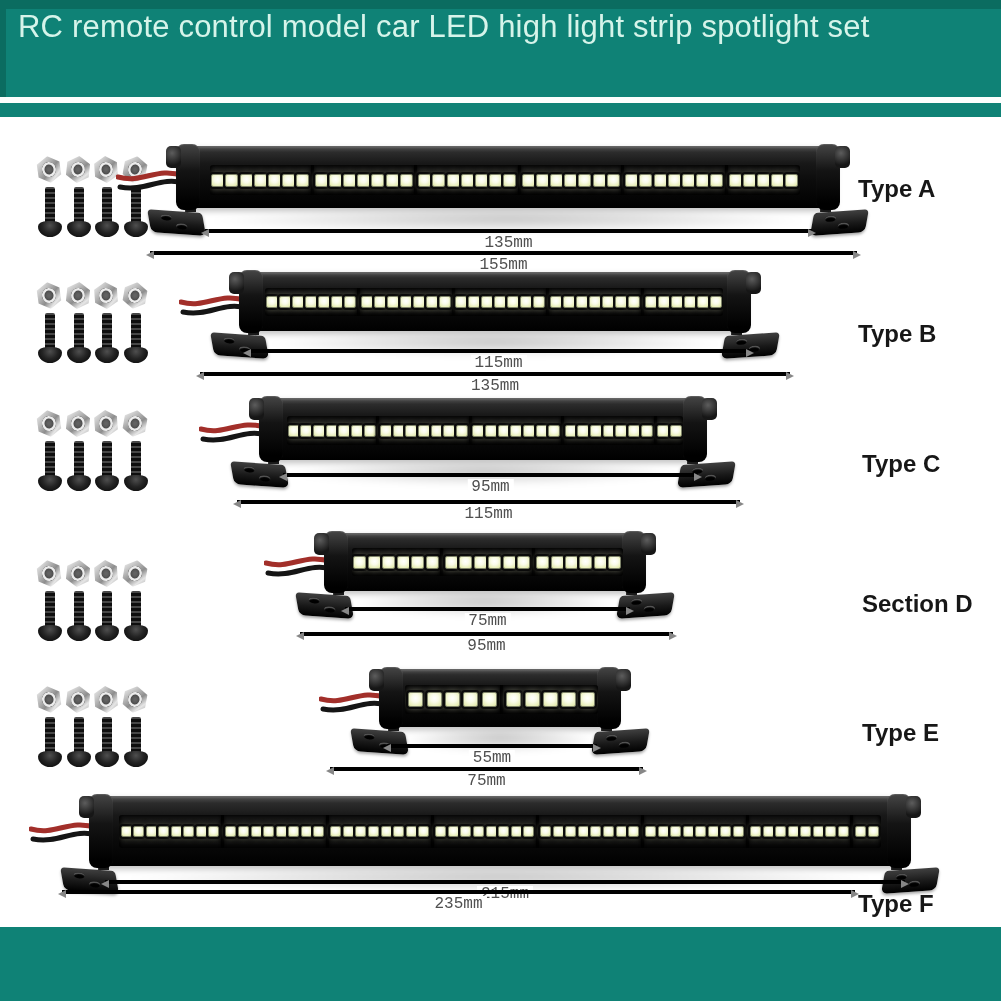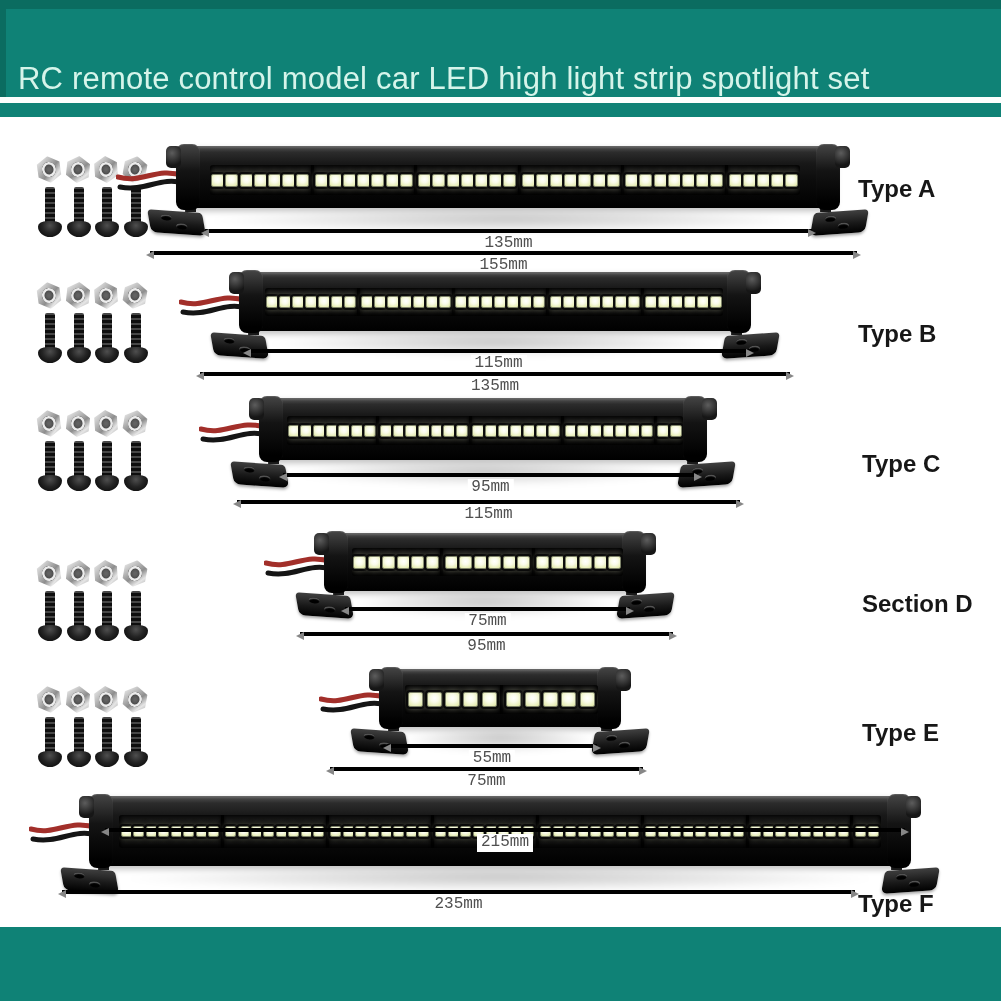--- a/index.html
+++ b/index.html
@@ -2,21 +2,21 @@
 <html><head>
 <meta charset="utf-8">
 <style>
   html,body{margin:0;padding:0;background:#ffffff;}
   .page{position:relative;width:1001px;height:1001px;background:#ffffff;overflow:hidden;
         font-family:"Liberation Sans",sans-serif;}
 
   
   .banner{position:absolute;left:0;top:0;width:1001px;height:97px;background:#0f8276;
           border-top:9px solid #0b6c60;border-left:6px solid #0b6c60;box-sizing:border-box;
-          display:flex;align-items:flex-end;}
+          display:flex;align-items:flex-start;}
   .banner h1{margin:0 0 0 12px;font-size:31px;font-weight:400;letter-spacing:.2px;
              color:#d6f4ea;white-space:nowrap;}
   .stripe-white{position:absolute;left:0;top:97px;width:1001px;height:6px;background:#fbfefd;}
   .stripe-teal{position:absolute;left:0;top:103px;width:1001px;height:14px;background:#0f8276;}
 
   
   .footer{position:absolute;left:0;top:927px;width:1001px;height:74px;background:#0f8276;}
 
   .row{position:absolute;inset:0;pointer-events:none;}
 
@@ -578,21 +578,21 @@
             <span class="led" style="height: 9px; width: 9px;"></span>
             <span class="led" style="height: 9px; width: 9px;"></span>
             <span class="led" style="height: 9px; width: 9px;"></span>
             <span class="led" style="height: 9px; width: 9px;"></span>
             <span class="led" style="height: 9px; width: 9px;"></span>
             <span class="seg"></span>
             <span class="led" style="height: 9px; width: 9px;"></span>
             <span class="led" style="height: 9px; width: 9px;"></span>
           </div>
         </div>
-        <div class="dim" style="left: 105px; top: 828px; width: 800px;">
+        <div class="dim" style="left: 105px; top: 880px; width: 800px;">
           <span class="dlabel">215mm</span>
         </div>
         <div class="dim" style="left: 62px; top: 890px; width: 793px;">
           <span class="dlabel">235mm</span>
         </div>
         <div class="tlabel" style="left: 858px; top: 890px;">Type F</div>
       </section>
     </main>
 
   <footer class="footer"></footer>

